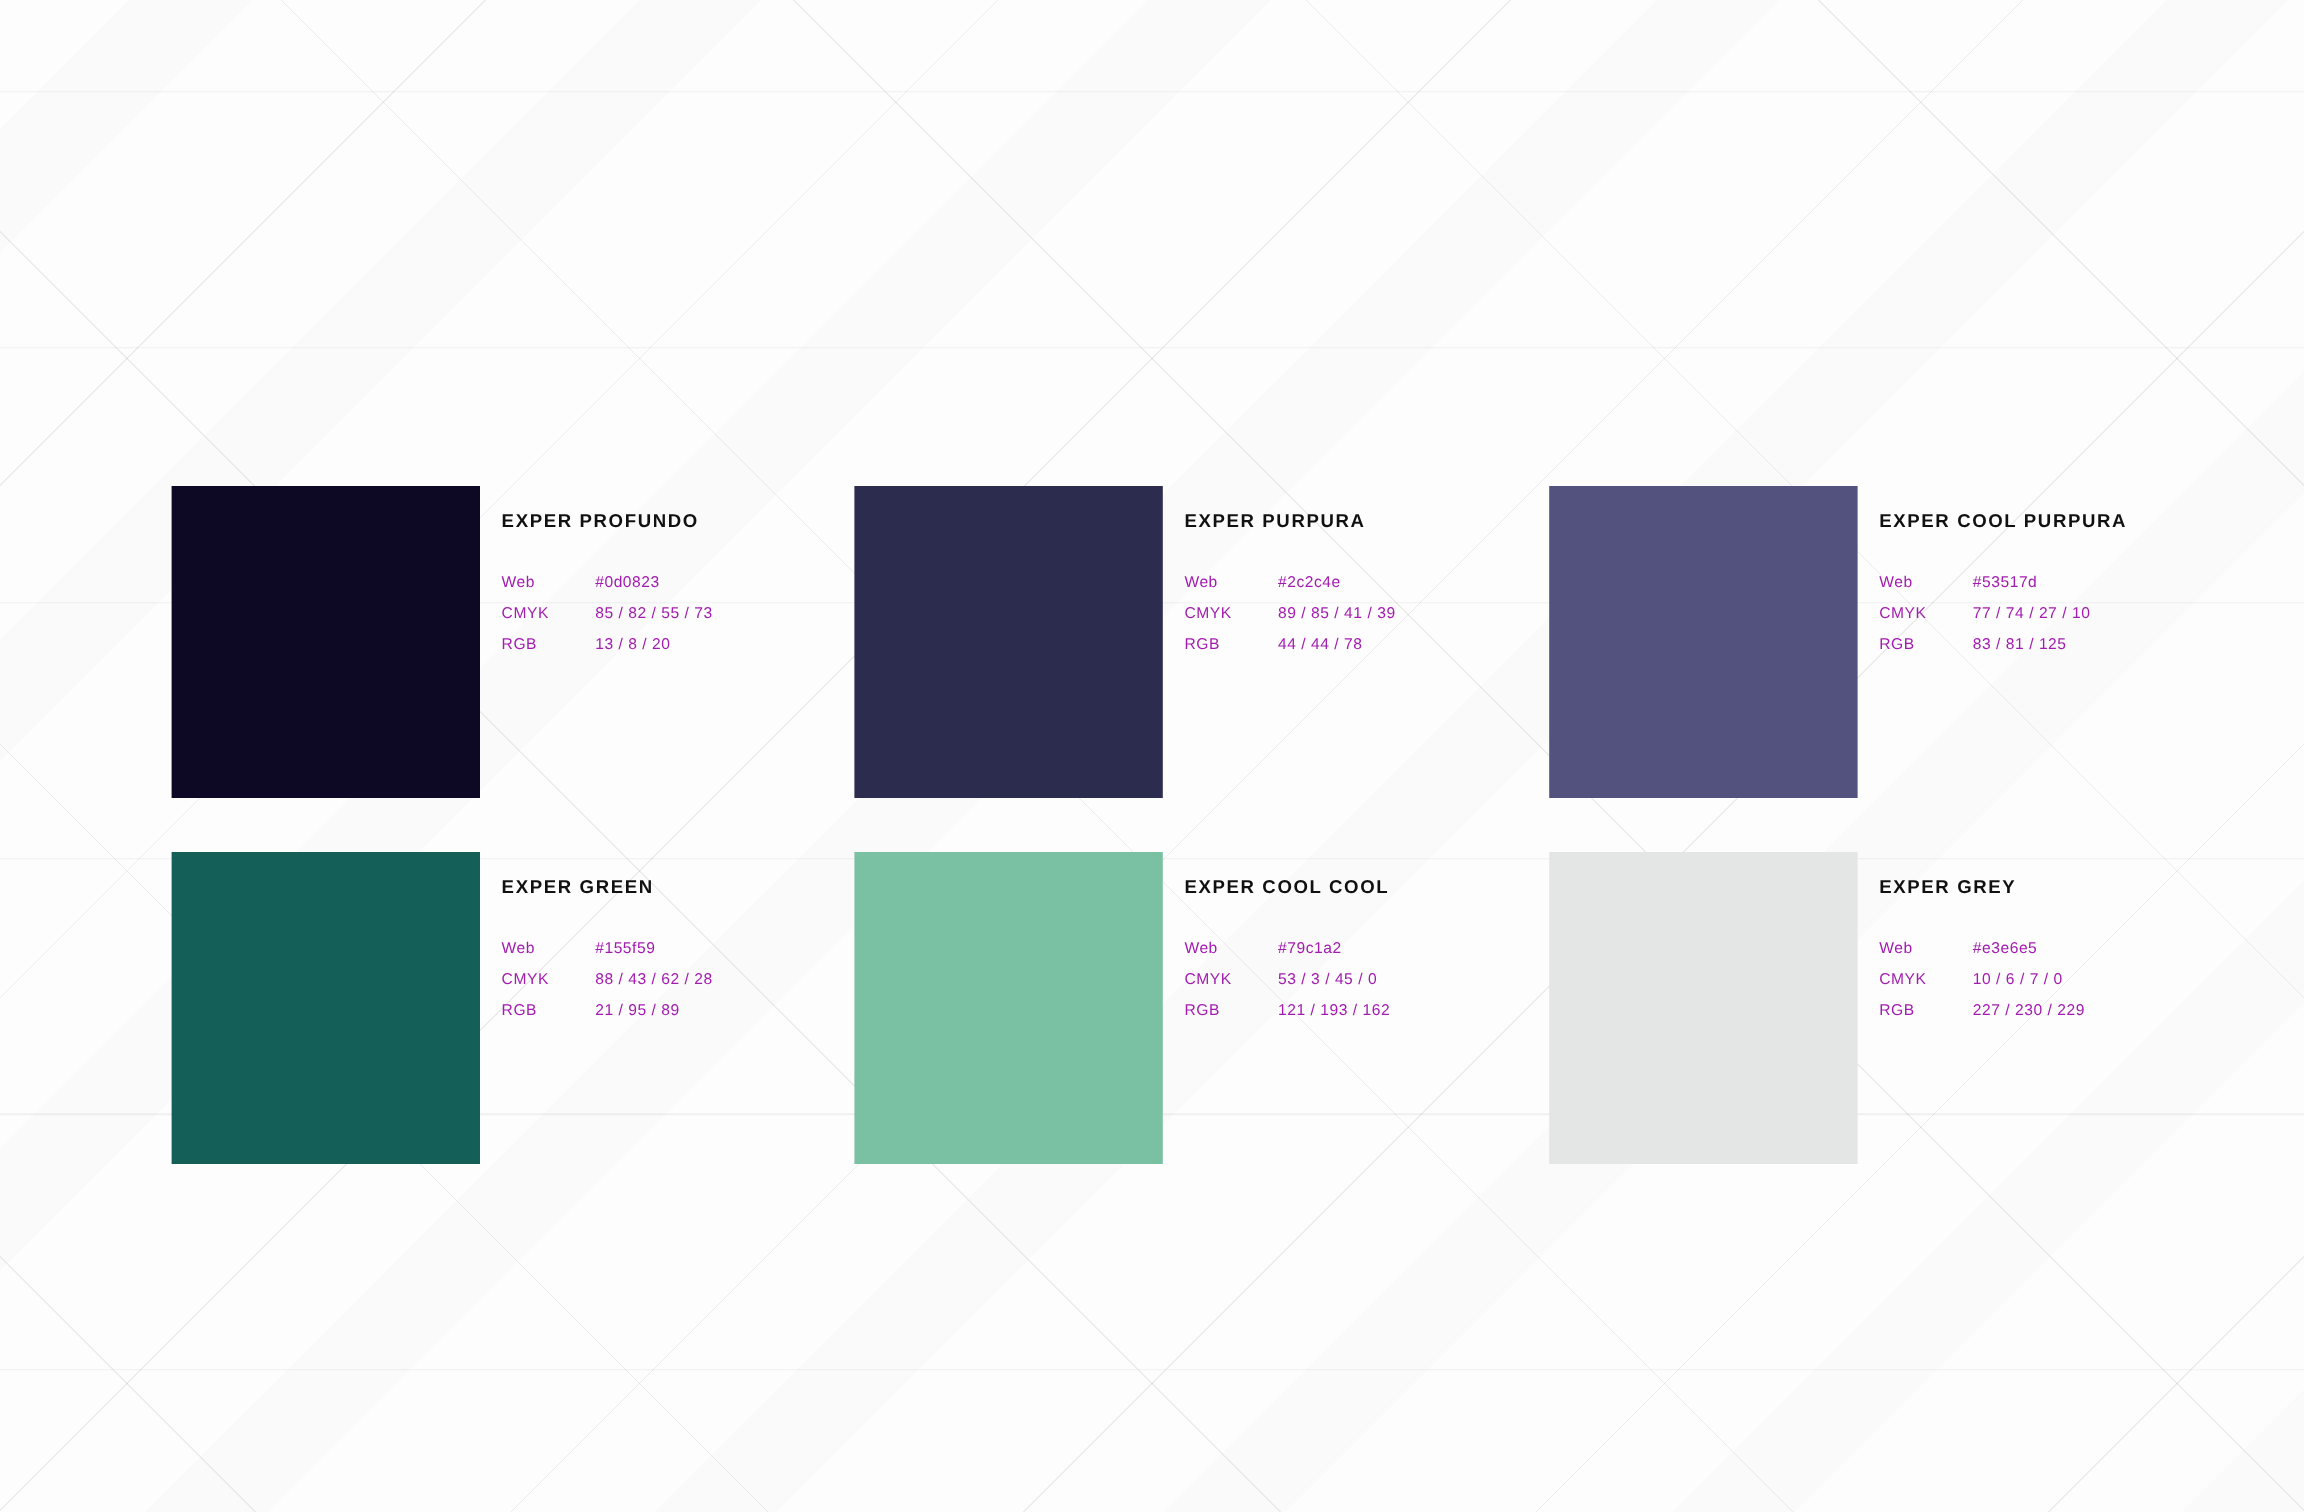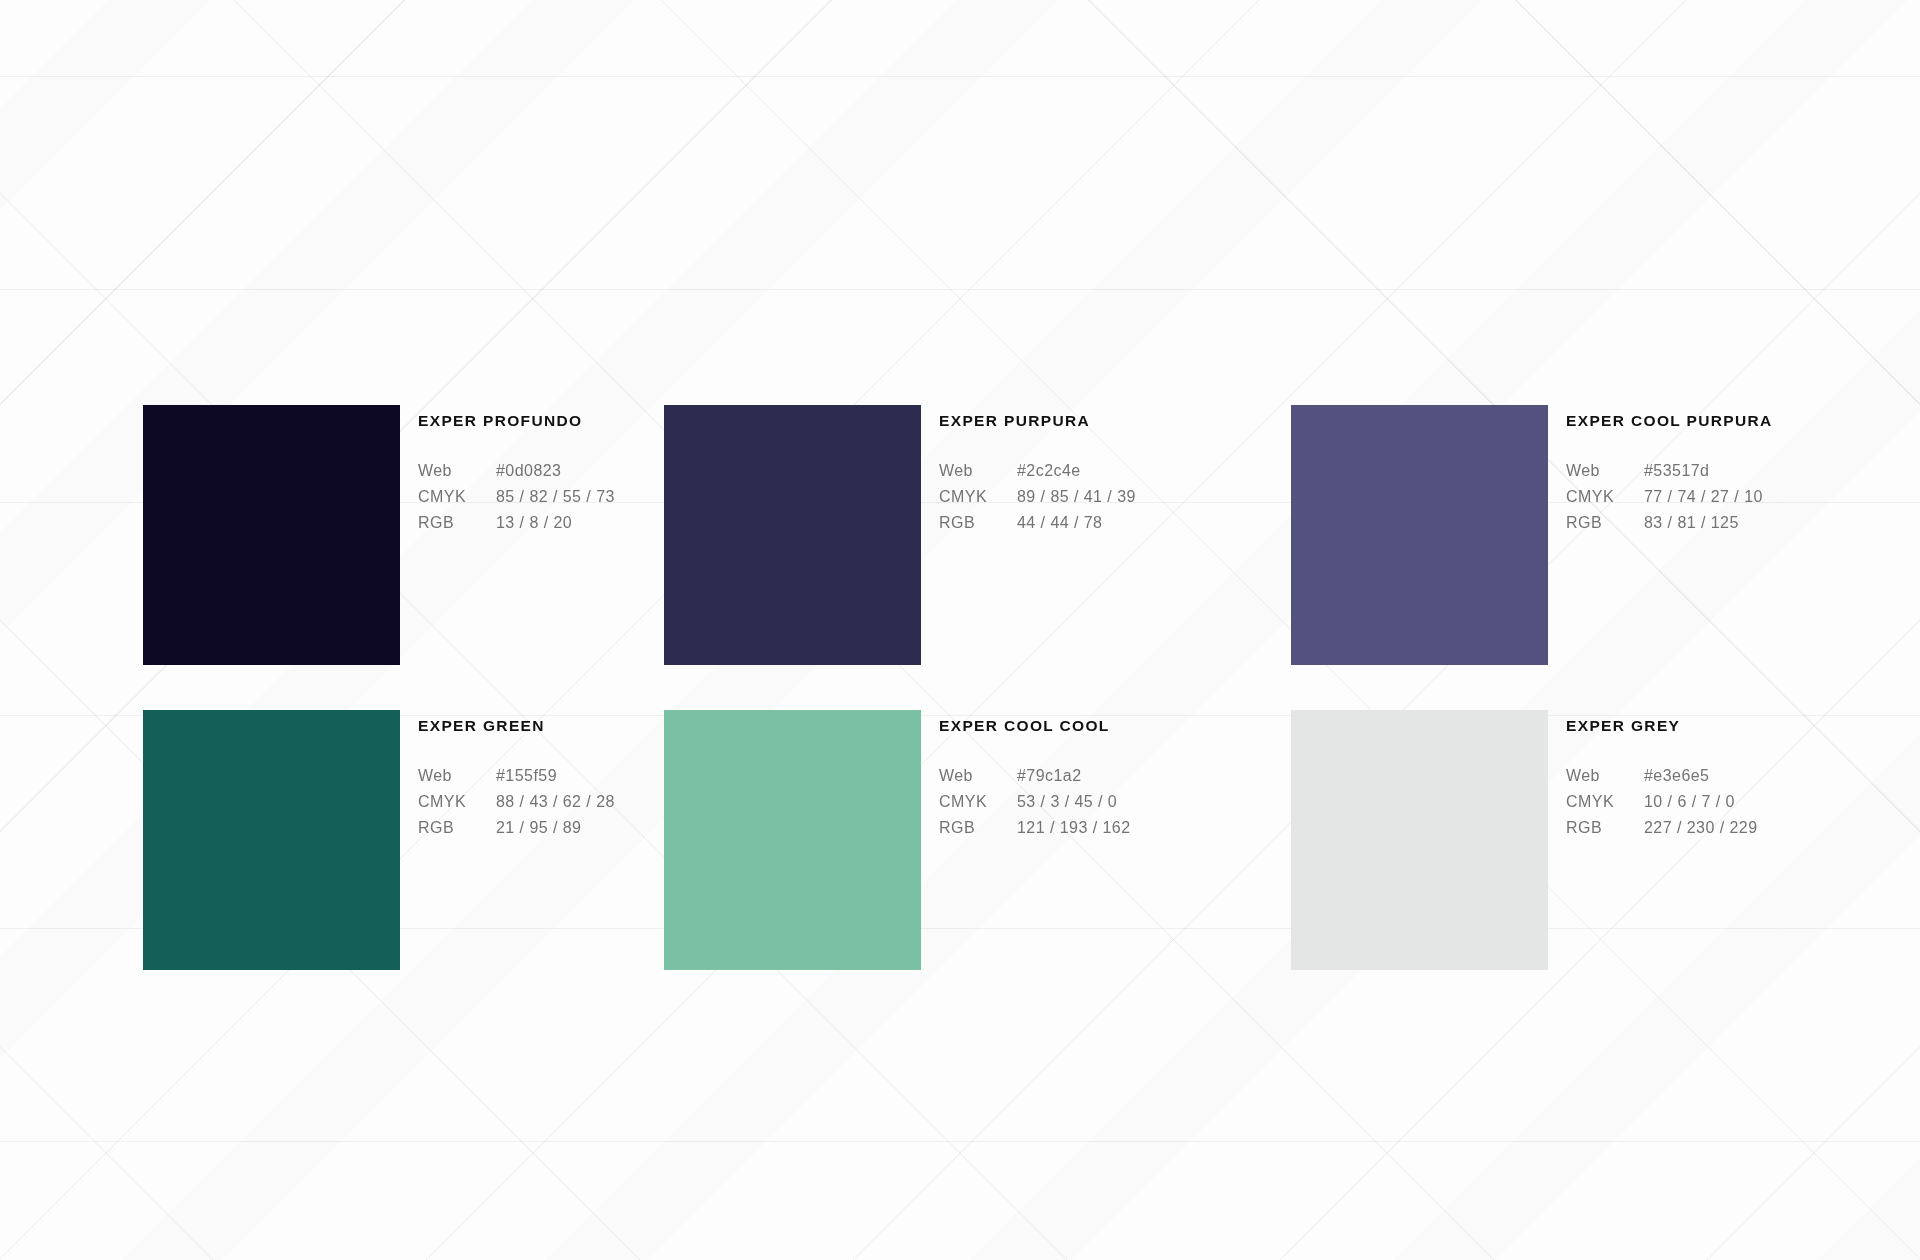--- a/index.html
+++ b/index.html
@@ -102,57 +102,58 @@
     width: 257px;
     height: 260px;
     flex: 0 0 auto;
     display: block;
   }
 
   .info {
     margin-left: 18px;
     padding-top: 8px;
     flex: 1 1 auto;
+    margin-top: 14px;
   }
 
   .swatch-title {
     font-family: "Liberation Sans", sans-serif;
     font-size: 15.5px;
     font-weight: 700;
     letter-spacing: 1.35px;
     color: #111111;
     line-height: 1;
     margin: 0 0 29px 0;
     white-space: nowrap;
   }
 
   .spec-table {
     border-collapse: collapse;
   }
   .spec-table tr { height: 26px; }
   .spec-label,
   .spec-value {
     font-family: "Liberation Sans", sans-serif;
-    font-size: 16px;
+    font-size: 13px;
     font-weight: 400;
-    color: #737373;
+    color: #a21caf;
     letter-spacing: 0.45px;
     vertical-align: top;
     padding: 0;
     white-space: nowrap;
     line-height: 26px;
   }
   .spec-label { width: 78px; }
   .spec-value { padding-left: 0; }
 
   
   .row-1 { top: 405px; }
   .row-2 { top: 710px; }
   .col-1 { left: 143px; width: 520px; }
-  .col-2 { left: 664px; width: 520px; }
+  .col-2 { left: 712px; width: 520px; }
   .col-3 { left: 1291px; width: 560px; }
 </style>
 </head>
 <body>
 
 <div id="page" style="background-color: rgb(253, 253, 253);">
 
   <div id="bg-pattern">
     <div class="tile wash"></div>
     <div class="tile diag-a"></div>

